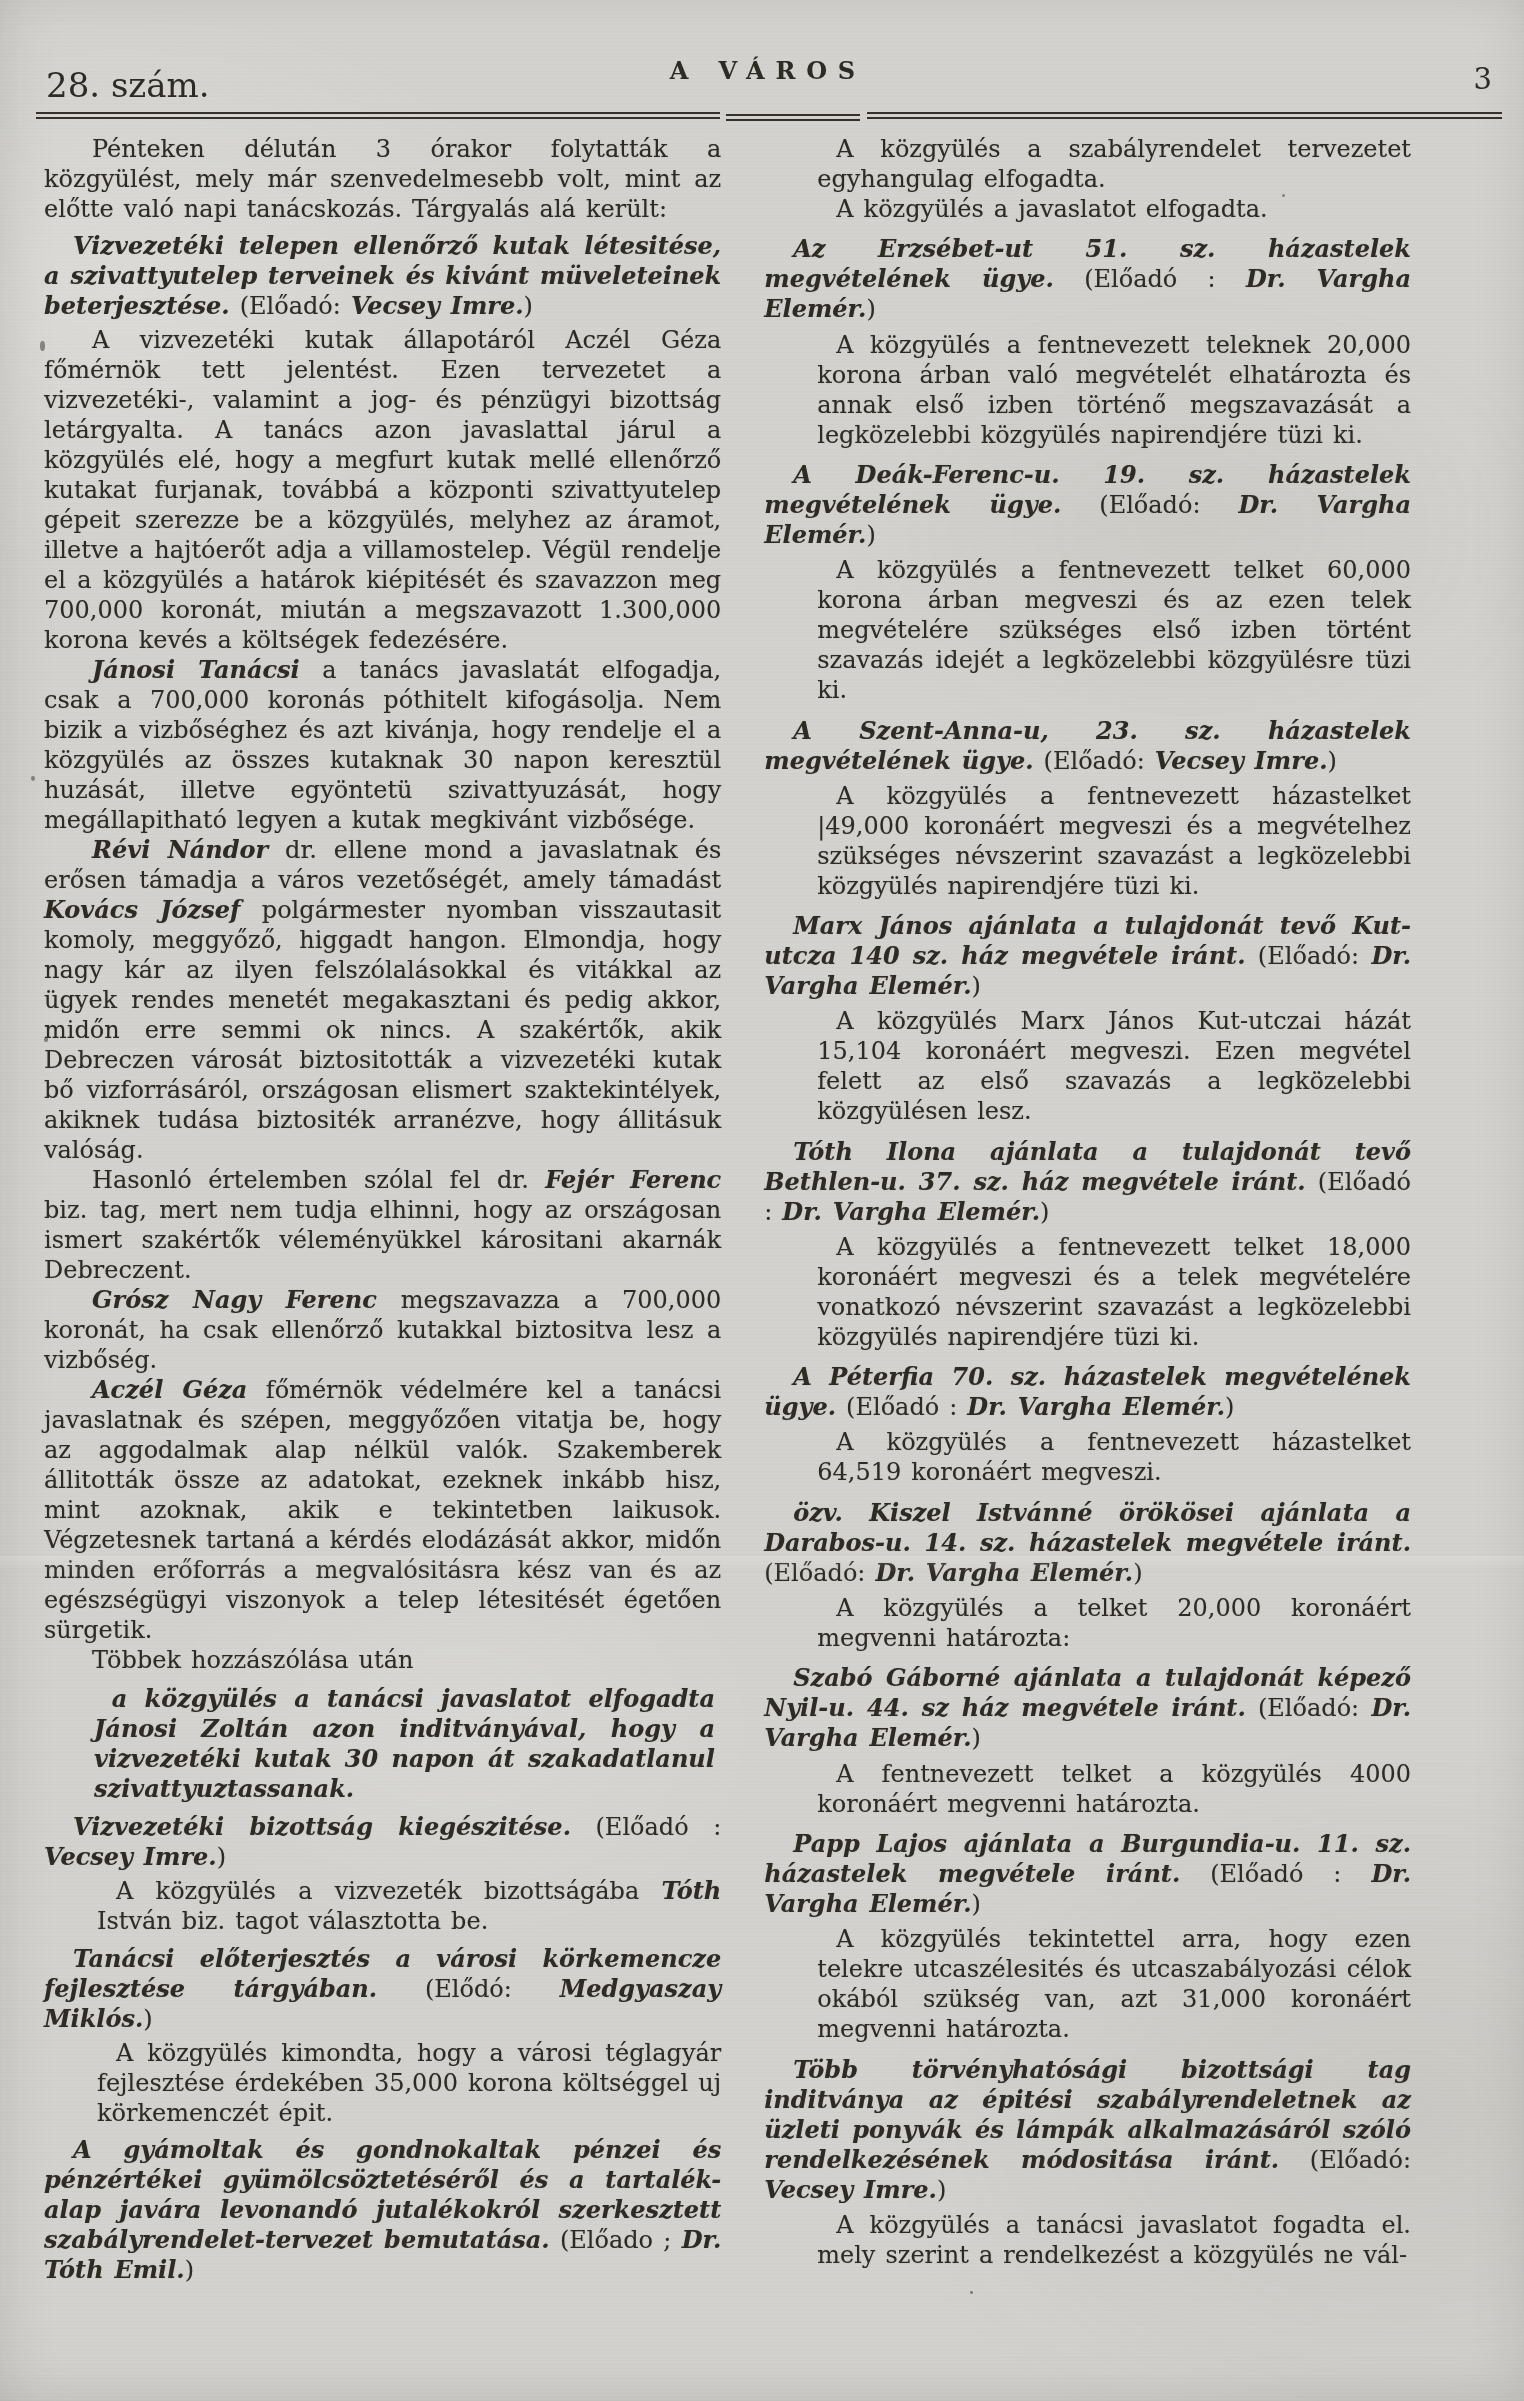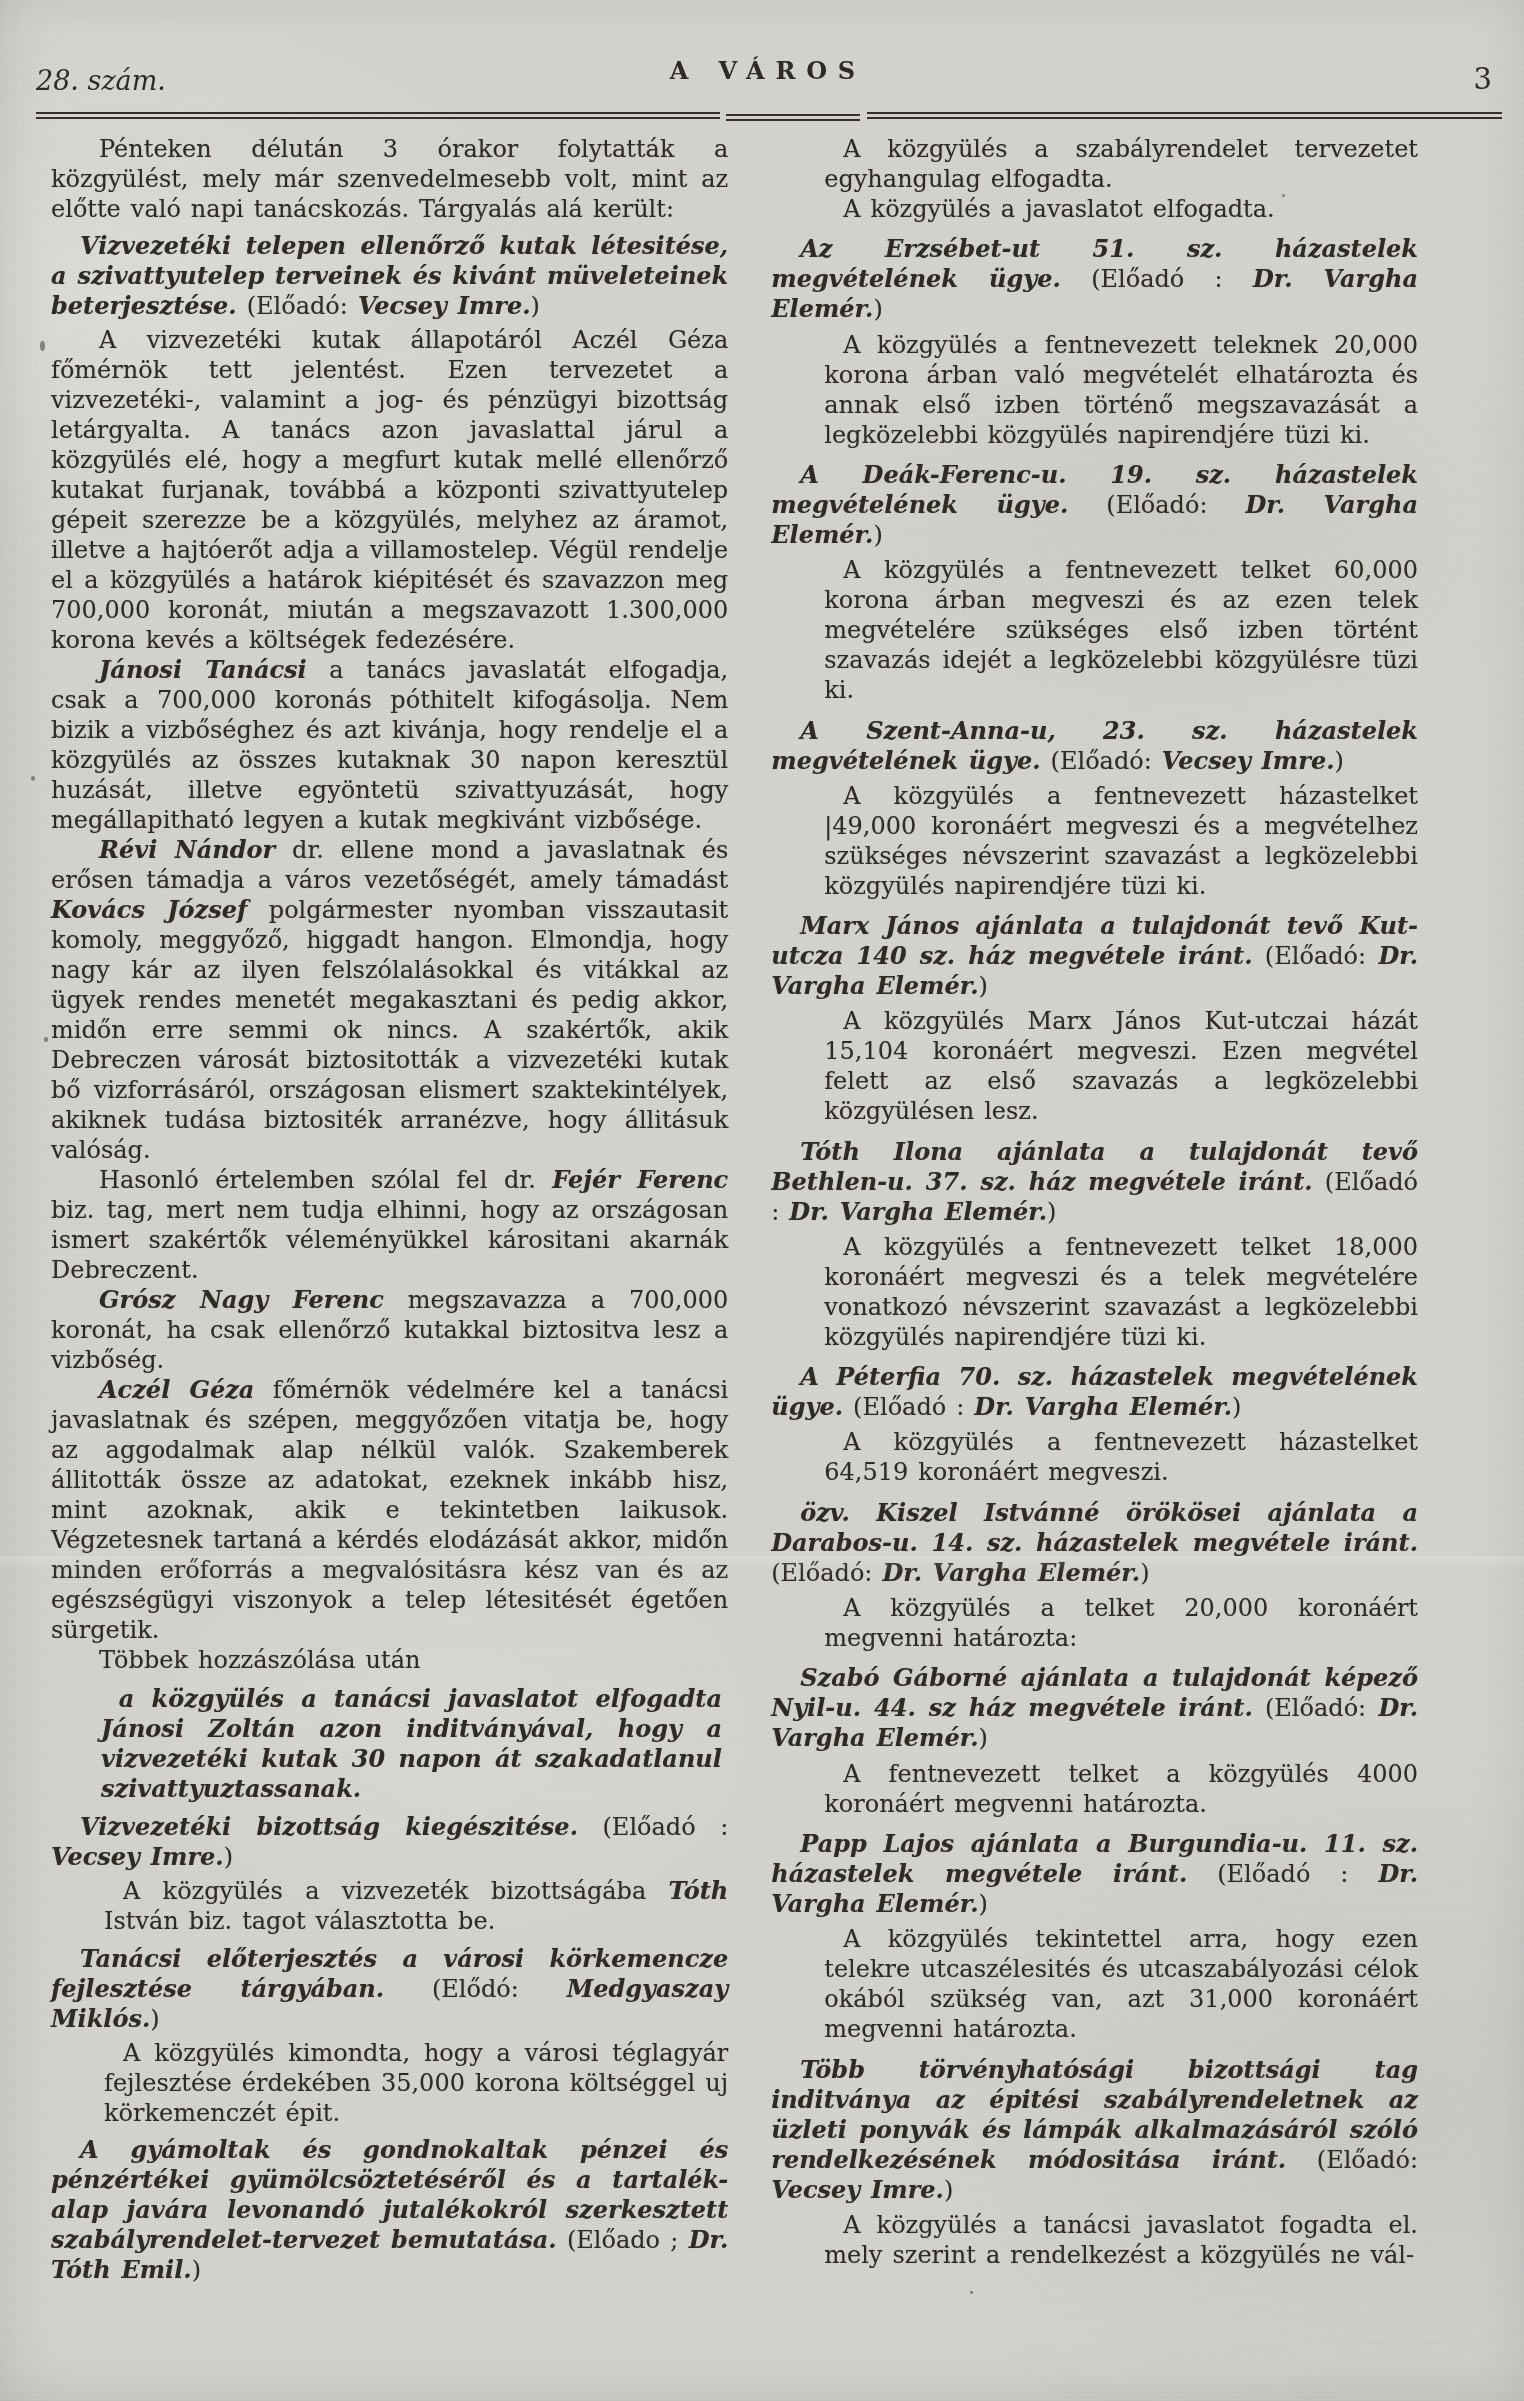--- a/index.html
+++ b/index.html
@@ -17,35 +17,35 @@
     box-shadow:
       inset 26px 0 63px -26px rgba(0,0,0,0.10),
       inset -26px 0 63px -26px rgba(0,0,0,0.08),
       inset 0 -42px 83px -42px rgba(0,0,0,0.06);
     font-family: "DejaVu Serif", "Liberation Serif", serif;
     color: #2e2a24;
   }
   .page { position: absolute; inset: 0; }
 
   
-  .issue   { position: absolute; left: 36px;  top: 65px; font-size: 27px; font-style: italic; }
+  .issue   { position: absolute; left: 46px;  top: 65px; font-size: 34px; }
   .title   { position: absolute; left: 0; width: 100%; top: 56px; text-align: center;
              font-size: 24px; font-weight: 700; letter-spacing: 0.45em; text-indent: 0.45em; }
   .pageno  { position: absolute; right: 33px; top: 62px; font-size: 29px; }
 
   
   .rule { position: absolute; top: 111px; left: 36px; width: 1466px; height: 8.3px; }
   .rseg { position: absolute; display: block; height: 3.1px;
           border-top: 2.1px solid #35302a; border-bottom: 2.1px solid #35302a; }
   .rseg.s1 { left: 0;      width: 684px; top: 1px; }
   .rseg.s2 { left: 690px; width: 134px;  top: 2.6px; }
   .rseg.s3 { left: 831px; width: 635px; top: 0.5px; }
 
   
-  .columns { position: absolute; top: 134px; left: 51px; width: 1367px;
+  .columns { position: absolute; top: 134px; left: 44px; width: 1367px;
              display: flex; align-items: flex-start; gap: 24px; }
   .col-left  { width: 689px; margin-right: 19px; }
   .col-right { width: 658px; }
 
   .block { margin: 0; text-align: justify; font-size: 24px; line-height: 30px;
            word-spacing: 0.10em; hyphens: auto;
            text-shadow: 0 0 1px rgba(46,42,36,0.28); }
   .para       { text-indent: 48px; }
   .heading    { text-indent: 29px; margin: 7.3px 0 4.2px; }
   .col-right .heading { margin: 10.4px 0 5.2px; }

